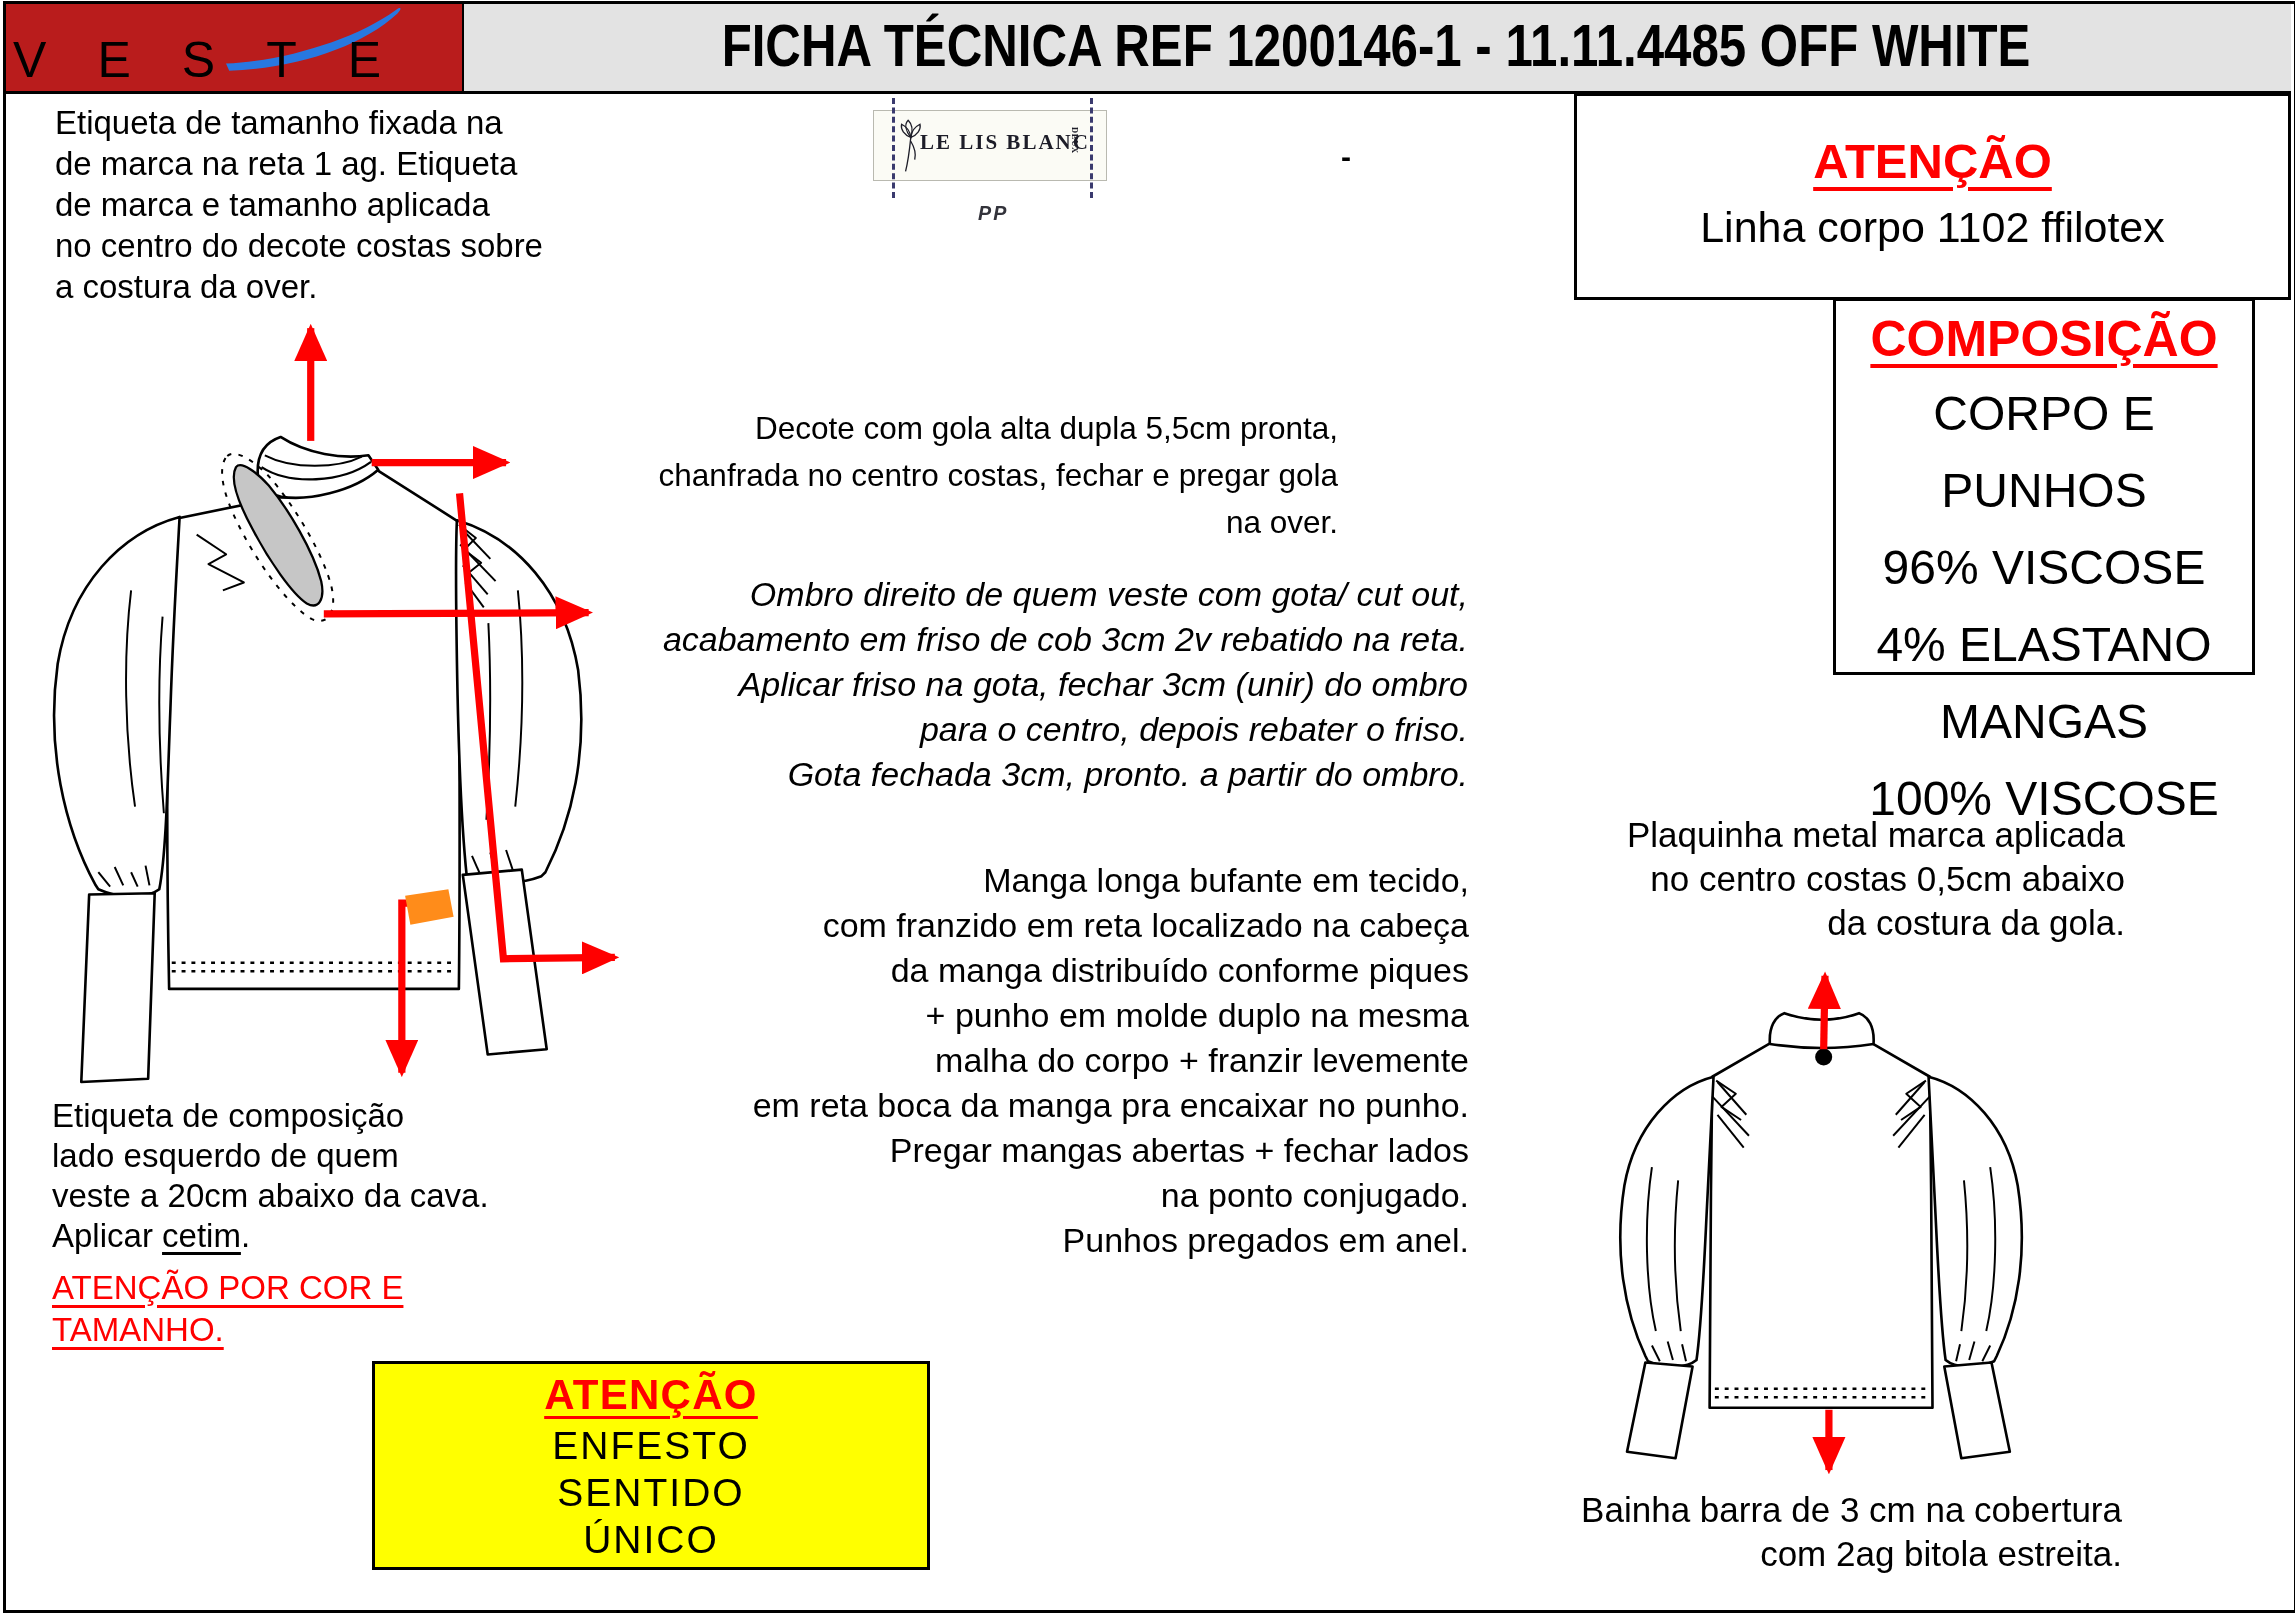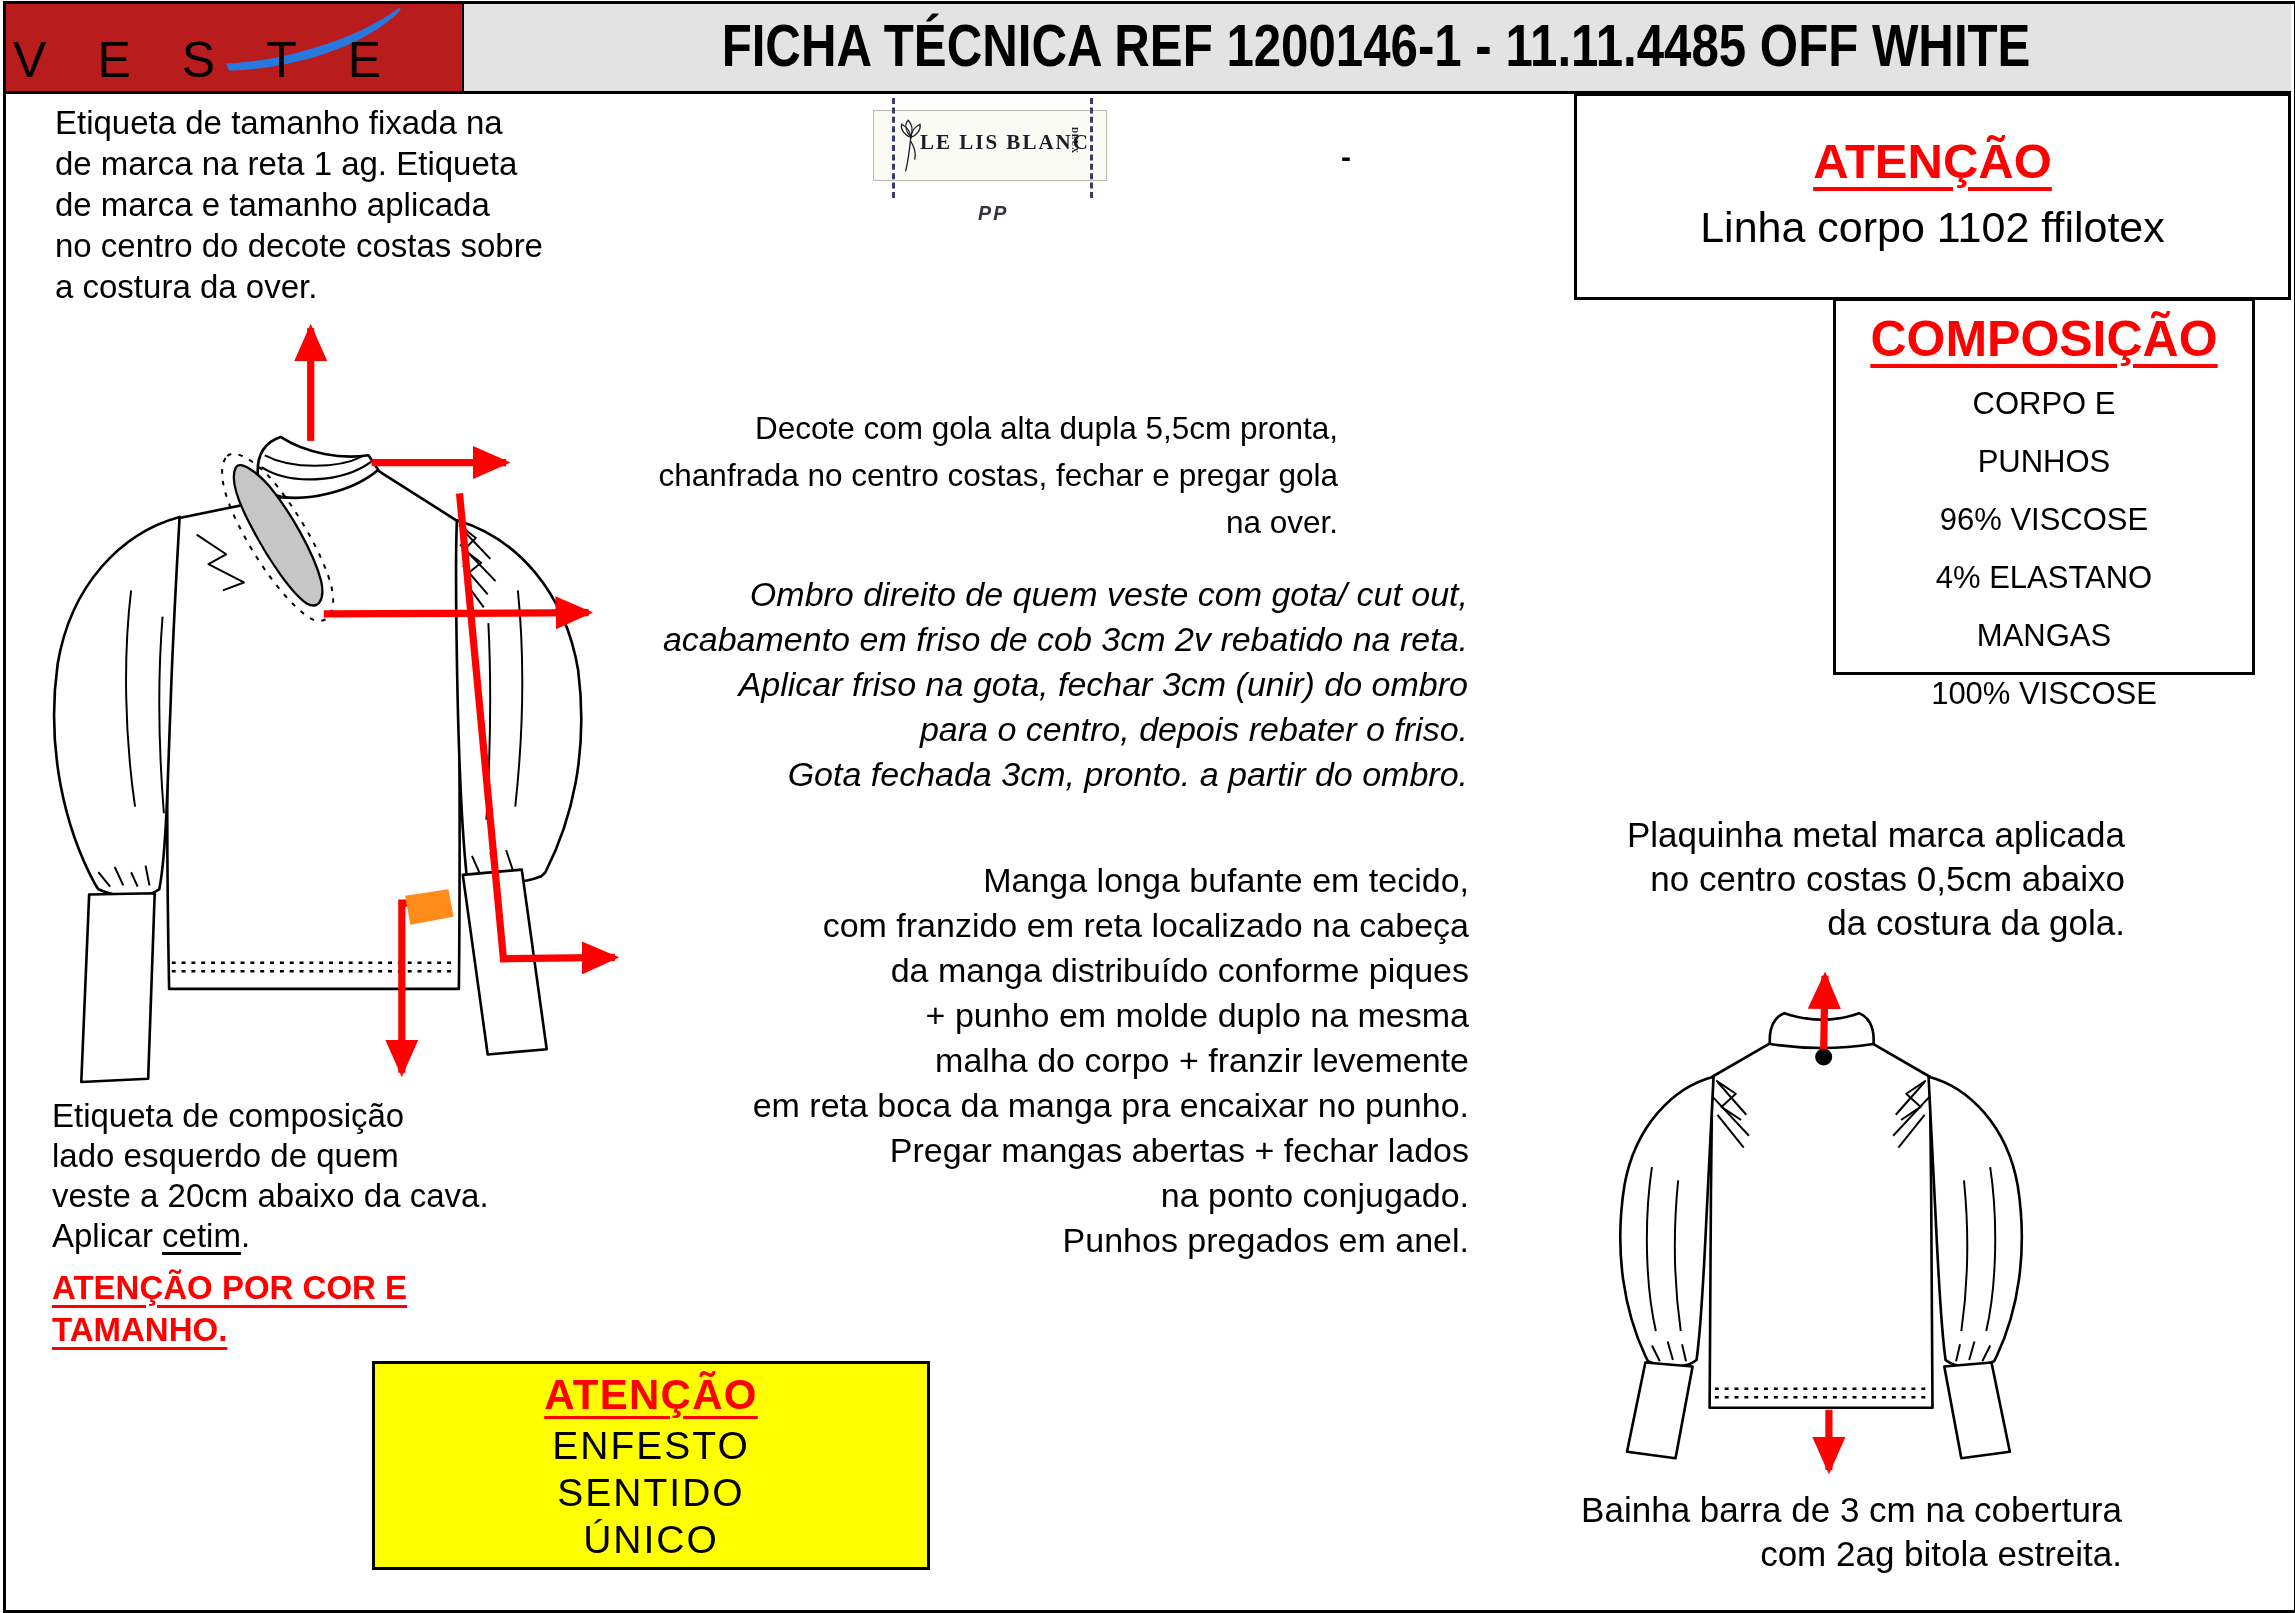--- a/index.html
+++ b/index.html
@@ -20,31 +20,31 @@
   .center{text-align:right;}
   #note-size-label{left:55px;top:102px;width:603px;font-size:33px;line-height:41px;}
   #note-decote{left:577px;top:405px;width:761px;font-size:31.5px;line-height:47px;}
   #note-ombro{left:511px;top:572px;width:957px;font-size:34px;line-height:45px;font-style:italic;}
   #note-manga{left:525px;top:858px;width:944px;font-size:34px;line-height:45px;}
   #note-plaquinha{left:1541px;top:813px;width:584px;font-size:35px;line-height:44px;}
   #note-bainha{left:1538px;top:1488px;width:584px;font-size:35px;line-height:44px;}
   
   #note-etiq-comp{left:52px;top:1096px;width:564px;font-size:33px;line-height:40px;}
   #etiq-cetim-line u{text-underline-offset:5.2px;text-decoration-thickness:2.6px;}
-  .red-underlined-warning{color:#FF0000;font-weight:bold;font-size:33px;line-height:42px;margin-top:10.5px;
+  .red-underlined-warning{color:#FF0000;font-weight:normal;font-size:33px;line-height:42px;margin-top:10.5px;
       text-decoration:underline;text-underline-offset:5.9px;text-decoration-thickness:2.6px;white-space:pre-line;}
   
   #attention-box{left:1574px;top:93px;width:717px;height:207px;border:3.3px solid #000;box-sizing:border-box;text-align:center;}
   #attention-title{display:inline-block;margin-top:37px;color:#FF0000;font-weight:bold;font-size:49px;
       text-decoration:underline;text-underline-offset:9.2px;text-decoration-thickness:3.9px;}
   #attention-body{margin-top:14.4px;font-size:43px;}
   #composition-box{left:1833px;top:298px;width:422px;height:377px;border:3.3px solid #000;box-sizing:border-box;text-align:center;}
   #composition-title{display:inline-block;margin-top:9.2px;color:#FF0000;font-weight:bold;font-size:50px;
       text-decoration:underline;text-underline-offset:7.9px;text-decoration-thickness:3.9px;}
-  #composition-lines{margin-top:6.6px;font-size:31px;line-height:58px;white-space:pre-line;}
+  #composition-lines{margin-top:6.6px;font-size:48px;line-height:77px;white-space:pre-line;}
   
   #warning-box{left:372px;top:1361px;width:558px;height:209px;background:#FFFF00;border:3.9px solid #000;box-sizing:border-box;text-align:center;}
   #warning-title{display:inline-block;margin-top:6.6px;color:#FF0000;font-weight:bold;font-size:42px;letter-spacing:1.3px;
       text-decoration:underline;text-underline-offset:6.6px;text-decoration-thickness:3.3px;}
   #warning-lines{margin-top:3.9px;font-size:39px;line-height:47px;letter-spacing:2px;white-space:pre-line;}
   
   #brand-label{left:873px;top:98px;width:249px;height:151px;}
   #label-rect{position:absolute;left:0;top:11.8px;width:234px;height:71px;background:#fbfbf5;border:1.3px solid #b9b9b0;box-sizing:border-box;}
   .label-dash{position:absolute;top:0;width:0;height:100px;border-left:3.3px dashed #3a3a6e;}
   #label-dash-left{left:19px;}

